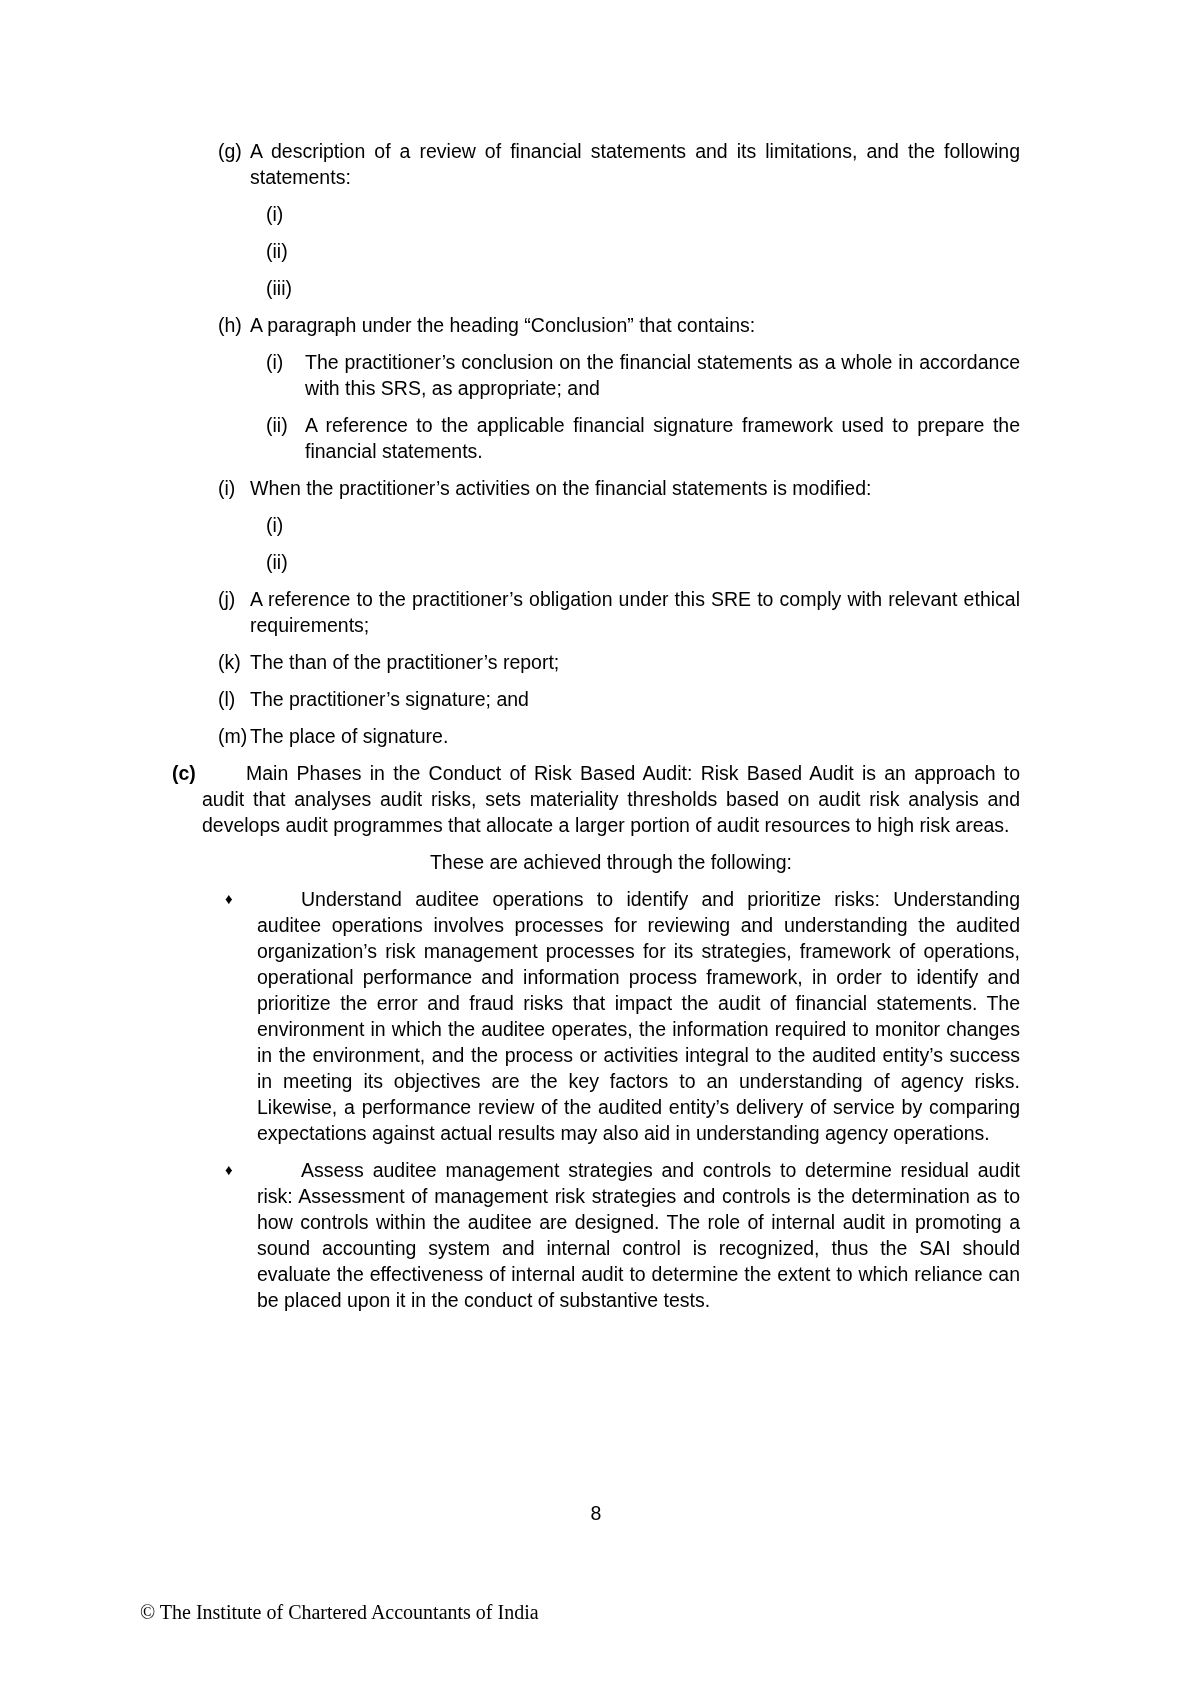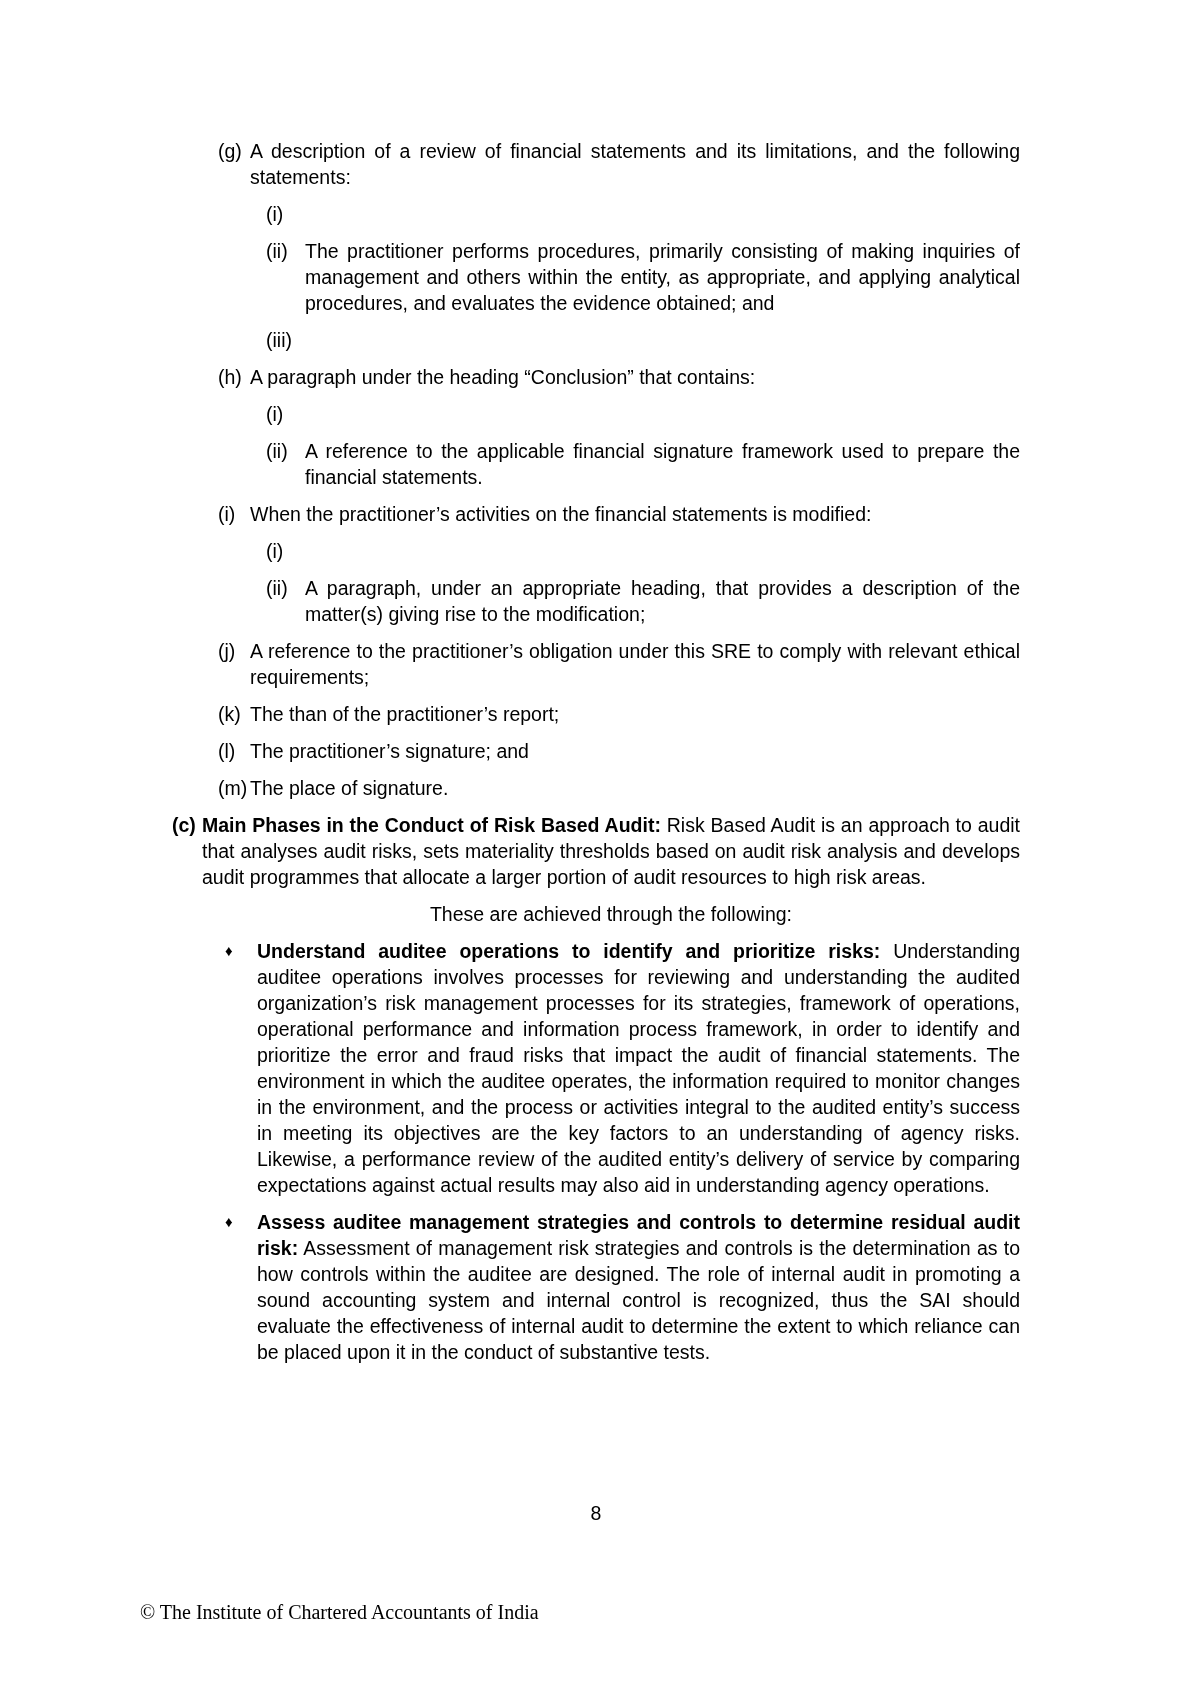--- a/index.html
+++ b/index.html
@@ -24,21 +24,21 @@
   .row .body { flex:1 1 auto; text-align:justify; }
   .lvl0 .lbl { flex-basis:30px; }
   .lvl0.boldlbl .lbl { font-weight:bold; }
   .lvl1 { padding-left:46px; }
   .lvl1 .lbl { flex-basis:32px; }
   .lvl2 { padding-left:94px; }
   .lvl2 .lbl { flex-basis:39px; }
   .plain { margin-left:30px; margin-bottom:11px;text-align:center; }
   .bullet { padding-left:53px; }
   .bullet .marker { flex:0 0 32px; font-size:15px; line-height:26px; }
-  .lead { font-weight:bold; }
+  .lead { font-weight:normal;margin-left:44px; }
   .pagenum {
     position:absolute;
     left:172px; top:1500px; width:848px;
     text-align:center;
   }
   .footer {
     position:absolute;
     left:140px; top:1600px;
     font-family:"Liberation Serif", serif;
     font-weight:normal;
@@ -56,53 +56,52 @@
       <span class="lbl">(g)</span>
       <div class="body">A description of a review of financial statements and its limitations, and the following statements:</div>
     </div>
 
     <div class="row lvl2">
       <span class="lbl">(i)</span>
     </div>
 
     <div class="row lvl2">
       <span class="lbl">(ii)</span>
-      <div class="body">The practitioner performs procedures, primarily consisting of making inquiries of management and others within the entity, as appropriate, and applying analytical procedures, and evaluates the evidence obtained; and</div>
     </div>
 
     <div class="row lvl2">
       <span class="lbl">(iii)</span>
     </div>
 
     <div class="row lvl1">
       <span class="lbl">(h)</span>
       <div class="body">A paragraph under the heading “Conclusion” that contains:</div>
     </div>
 
     <div class="row lvl2">
       <span class="lbl">(i)</span>
+      <div class="body">The practitioner’s conclusion on the financial statements as a whole in accordance with this SRS, as appropriate; and</div>
     </div>
 
     <div class="row lvl2">
       <span class="lbl">(ii)</span>
       <div class="body">A reference to the applicable financial signature framework used to prepare the financial statements.</div>
     </div>
 
     <div class="row lvl1">
       <span class="lbl">(i)</span>
       <div class="body">When the practitioner’s activities on the financial statements is modified:</div>
     </div>
 
     <div class="row lvl2">
       <span class="lbl">(i)</span>
     </div>
 
     <div class="row lvl2">
       <span class="lbl">(ii)</span>
-      <div class="body">A paragraph, under an appropriate heading, that provides a description of the matter(s) giving rise to the modification;</div>
     </div>
 
     <div class="row lvl1">
       <span class="lbl">(j)</span>
       <div class="body">A reference to the practitioner’s obligation under this SRE to comply with relevant ethical requirements;</div>
     </div>
 
     <div class="row lvl1">
       <span class="lbl">(k)</span>
       <div class="body">The than of the practitioner’s report;</div>

